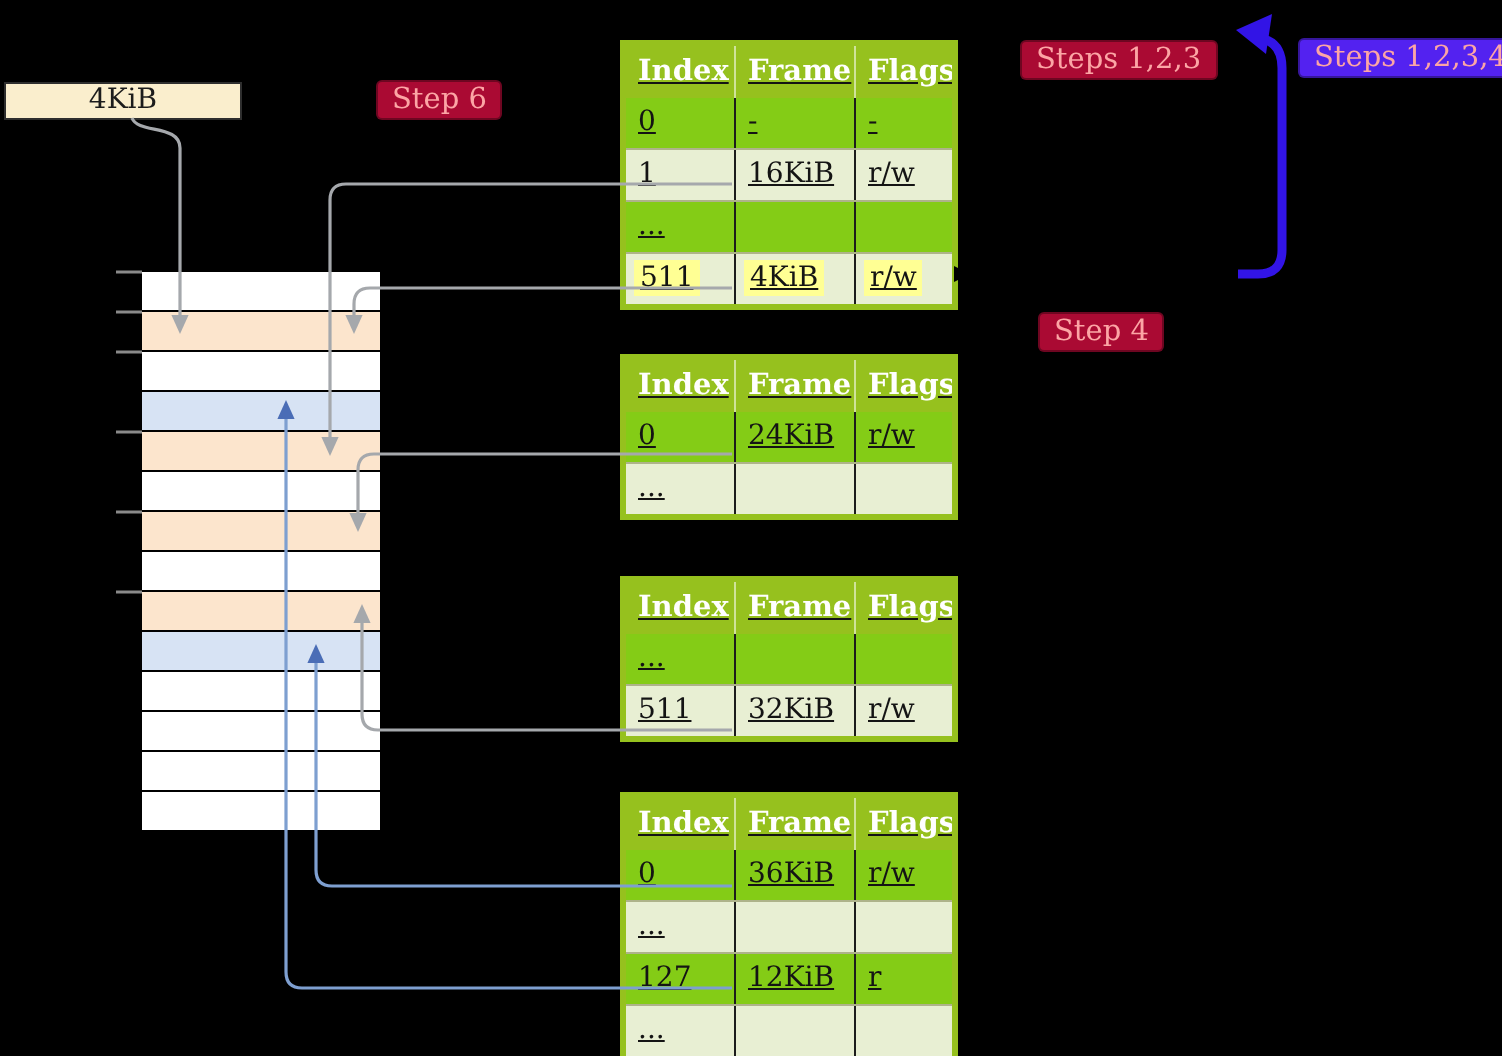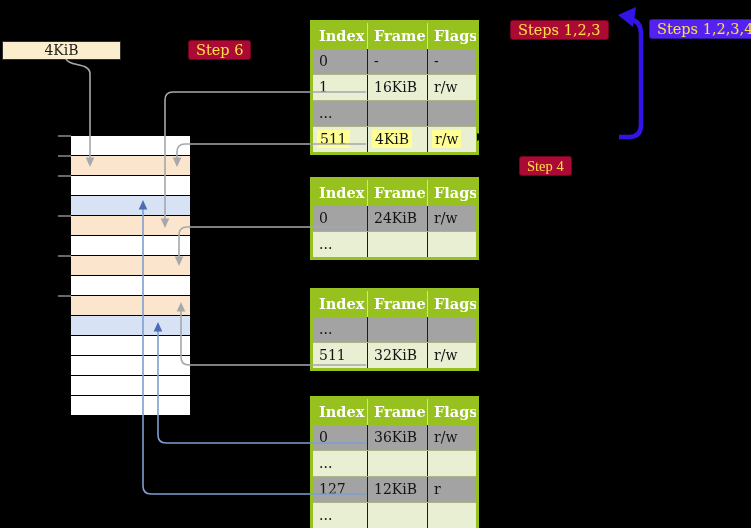--- a/index.html
+++ b/index.html
@@ -12,43 +12,43 @@
 
   
   #frame-size-label{
     position:absolute;left:2px;top:41px;width:117px;height:17px;
     background:var(--frame-label-cream);border:1px solid #2e2e2e;
     text-align:center;line-height:16px;font-size:14px;color:#1c1c1c;
   }
 
   
   .badge{
-    position:absolute;color:#fde047;font-size:14.5px;line-height:16px;
+    position:absolute;color:#fca5a5;font-size:14.5px;line-height:16px;
     padding:1px 7px;border-radius:3px;white-space:nowrap;
     border:1px solid rgba(0,0,0,.35);
   }
   .badge.red{background:var(--badge-red);}
   .badge.blue{background:var(--badge-blue);}
   #badge-step0{left:188px;top:40px;}
   #badge-steps123{left:510px;top:20px;}
   #badge-steps1234{left:649px;top:19px;}
-  #badge-step4{left:519px;top:156px;font-family:Liberation Serif, serif;}
+  #badge-step4{left:519px;top:156px;}
 
   
   #memory-column{position:absolute;left:71px;top:136px;width:119px;height:280px;}
   .mrow{position:absolute;left:0;width:119px;height:18.5px;}
   .mrow.empty{background:#fff;}
   .mrow.page_table{background:var(--page-table-peach);}
   .mrow.mapped_page{background:var(--mapped-page-blue);}
 
   
   .pt-table{
     position:absolute;left:310px;width:169px;box-sizing:border-box;
-    border:3px solid var(--table-green);background:#a3a3a3;
-    font-size:14px;color:#141414;
+    border:3px solid var(--table-green);background:#84cc16;
+    font-size:14px;color:#141414;text-decoration:underline;
   }
   #table-l4{top:20px;} #table-l3{top:177px;} #table-l2{top:288px;} #table-l1{top:396px;}
   .pt-header{
     display:grid;grid-template-columns:54px 60px 1fr;height:26px;line-height:26px;
     background:var(--table-green);color:#fff;font-weight:bold;font-size:14.5px;
   }
   .pt-header .hc{padding-left:6px;overflow:hidden;}
   .pt-header .hc + .hc{border-left:1px solid rgba(255,255,255,.55);}
   .pt-row{display:grid;grid-template-columns:54px 60px 1fr;height:25px;line-height:25px;}
   .pt-row + .pt-row{border-top:1px solid #aeb38a;}

